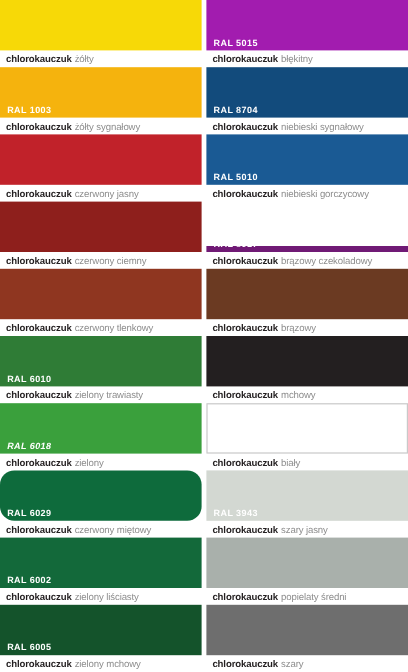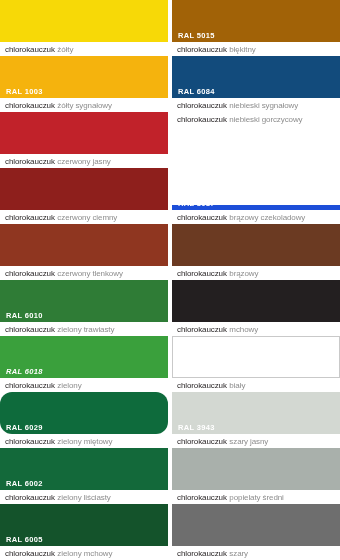--- a/index.html
+++ b/index.html
@@ -63,21 +63,21 @@
     display: flex;
     align-items: center;
     padding-left: 5px;
     background: #ffffff;
     box-sizing: border-box;
     white-space: nowrap;
     overflow: hidden;
   }
   .label-brand {
     font-size: 8px;
-    font-weight: 400;
+    font-weight: 700;
     color: #231f20;
     letter-spacing: -0.1px;
   }
   .label-name {
     font-size: 8px;
     font-weight: 400;
     color: #8d8d8d;
     letter-spacing: -0.1px;
     margin-left: 2.5px;
   }
@@ -141,21 +141,21 @@
           <span class="label-brand">chlorokauczuk</span>
           <span class="label-name">zielony</span>
         </div>
       </div>
       <div class="swatch-row">
         <div class="swatch-block" style="background: rgb(14, 107, 60); border-radius: 12px;">
           <span class="ral-code">RAL 6029</span>
         </div>
         <div class="label-strip">
           <span class="label-brand">chlorokauczuk</span>
-          <span class="label-name">zielony miętowy</span>
+          <span class="label-name">czerwony miętowy</span>
         </div>
       </div>
       <div class="swatch-row">
         <div class="swatch-block" style="background: rgb(19, 105, 58);">
           <span class="ral-code">RAL 6002</span>
         </div>
         <div class="label-strip">
           <span class="label-brand">chlorokauczuk</span>
           <span class="label-name">zielony liściasty</span>
         </div>
@@ -165,45 +165,48 @@
           <span class="ral-code">RAL 6005</span>
         </div>
         <div class="label-strip">
           <span class="label-brand">chlorokauczuk</span>
           <span class="label-name">zielony mchowy</span>
         </div>
       </div>
     </div>
   <div class="column right">
       <div class="swatch-row">
-        <div class="swatch-block" style="background: #a16207;">
+        <div class="swatch-block" style="background: #a21caf;">
           <span class="ral-code">RAL 5015</span>
         </div>
         <div class="label-strip">
           <span class="label-brand">chlorokauczuk</span>
           <span class="label-name">błękitny</span>
         </div>
       </div>
       <div class="swatch-row">
         <div class="swatch-block" style="background: rgb(18, 75, 124);">
-          <span class="ral-code">RAL 6084</span>
+          <span class="ral-code">RAL 8704</span>
         </div>
         <div class="label-strip">
           <span class="label-brand">chlorokauczuk</span>
           <span class="label-name">niebieski sygnałowy</span>
         </div>
       </div>
       <div class="swatch-row">
+        <div class="swatch-block" style="background: rgb(26, 90, 148);">
+          <span class="ral-code">RAL 5010</span>
+        </div>
         <div class="label-strip">
           <span class="label-brand">chlorokauczuk</span>
           <span class="label-name">niebieski gorczycowy</span>
         </div>
       </div>
       <div class="swatch-row">
-        <div class="swatch-block" style="background: #1d4ed8; margin-top: 37px;">
+        <div class="swatch-block" style="background: #701a75; margin-top: 37px;">
           <span class="ral-code">RAL 8017</span>
         </div>
         <div class="label-strip">
           <span class="label-brand">chlorokauczuk</span>
           <span class="label-name">brązowy czekoladowy</span>
         </div>
       </div>
       <div class="swatch-row">
         <div class="swatch-block" style="background: rgb(107, 58, 34);"></div>
         <div class="label-strip">

